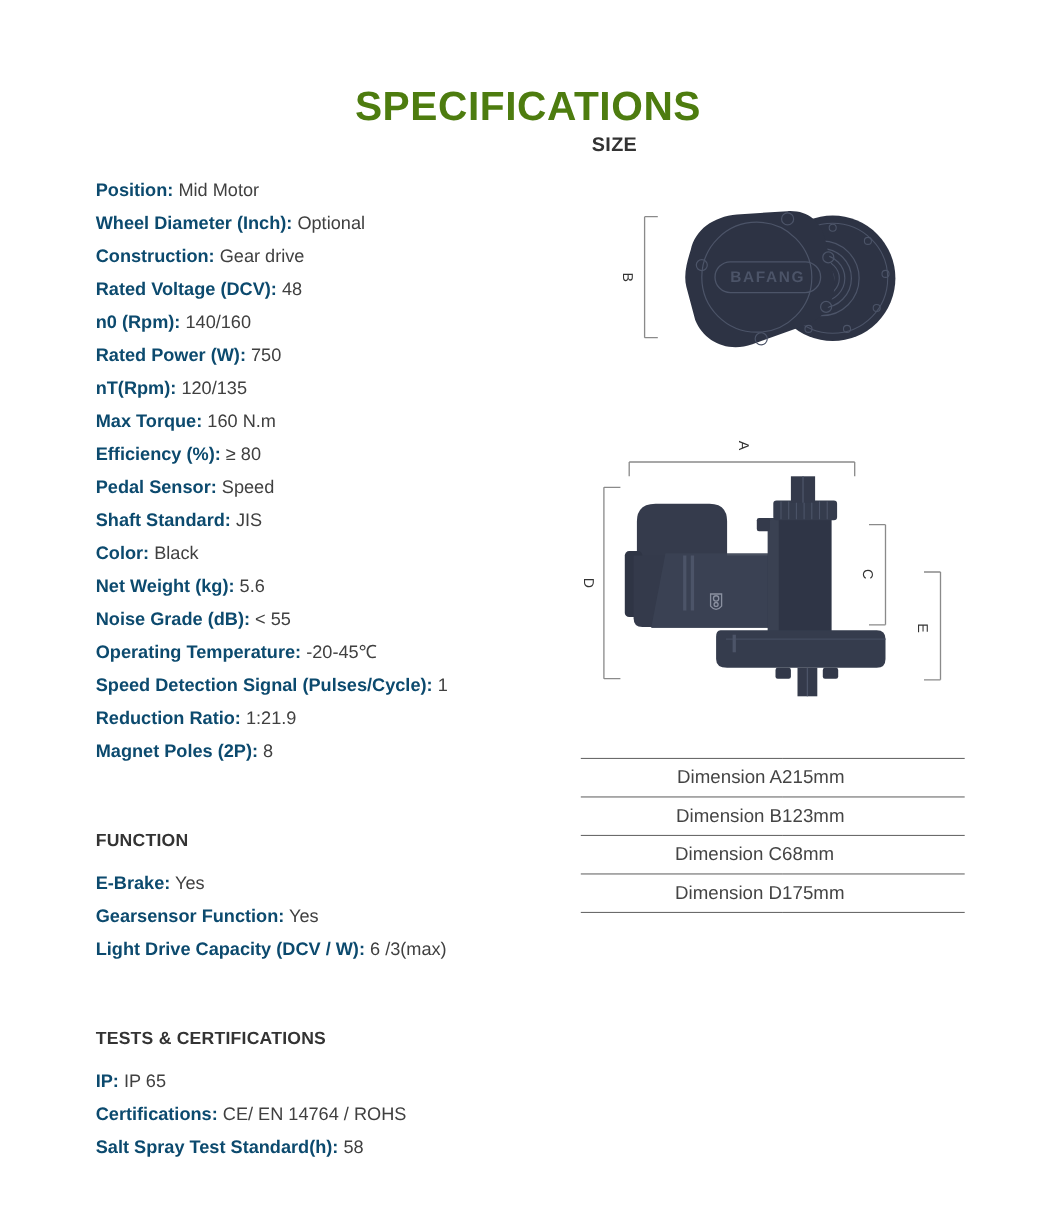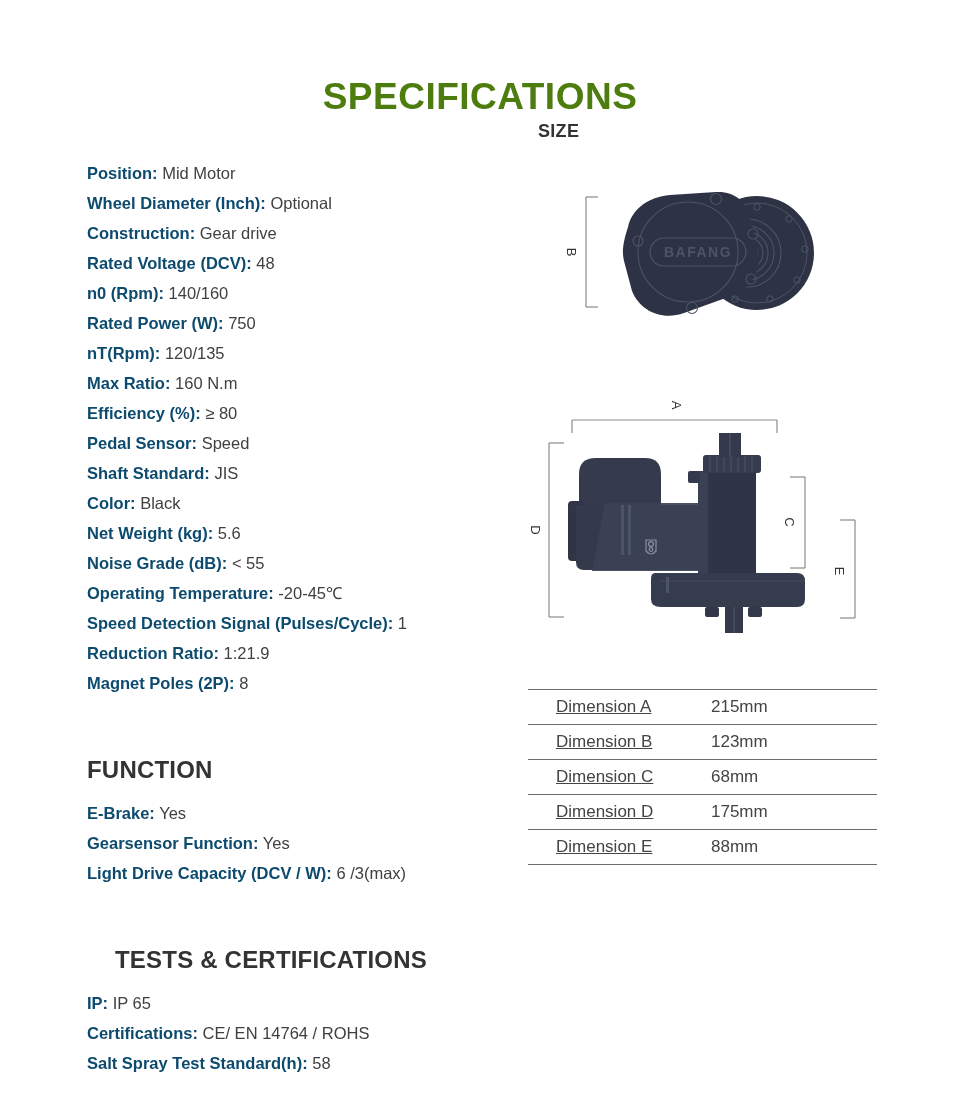--- a/index.html
+++ b/index.html
@@ -44,29 +44,29 @@
     white-space: nowrap;
   }
   .spec-label {
     font-weight: bold;
     color: #0c4a6e;
   }
   .spec-value {
     color: #404040;
   }
   .section-heading {
-    font-size: 24px;
+    font-size: 16px;
     font-weight: bold;
     color: #333333;
     letter-spacing: 0.2px;
   }
   .block-function { margin-top: 58px; }
   .block-function .section-heading { margin-bottom: 14px; }
   .block-tests { margin-top: 58px; }
-  .block-tests .section-heading { margin-bottom: 14px; margin-left: 28px; }
+  .block-tests .section-heading { margin-bottom: 14px; }
 
   
   .right-col {
     position: absolute;
     left: 520px;
     top: 0;
     width: 440px;
     height: 806px;
   }
   .size-heading {
@@ -108,23 +108,22 @@
     border-bottom: 1px solid #6b6b6b;
     font-size: 17px;
     color: #444444;
     padding: 0;
     vertical-align: middle;
   }
   .dim-table tr + tr td { border-top: none; }
   .dim-cell-name {
     width: 155px;
     padding-left: 28px !important;
-    text-align: left;
+    text-align: right;
     white-space: nowrap;
-    text-decoration: underline;
   }
   .dim-cell-value {
     text-align: left;
     white-space: nowrap;
   }
 
   svg { display: block; }
 </style>
 </head>
 <body>
@@ -134,21 +133,21 @@
 <div class="left-col">
 
   <div id="specs-list">
       <div class="spec-line"><span class="spec-label">Position:</span> <span class="spec-value">Mid Motor</span></div>
       <div class="spec-line"><span class="spec-label">Wheel Diameter (Inch):</span> <span class="spec-value">Optional</span></div>
       <div class="spec-line"><span class="spec-label">Construction:</span> <span class="spec-value">Gear drive</span></div>
       <div class="spec-line"><span class="spec-label">Rated Voltage (DCV):</span> <span class="spec-value">48</span></div>
       <div class="spec-line"><span class="spec-label">n0 (Rpm):</span> <span class="spec-value">140/160</span></div>
       <div class="spec-line"><span class="spec-label">Rated Power (W):</span> <span class="spec-value">750</span></div>
       <div class="spec-line"><span class="spec-label">nT(Rpm):</span> <span class="spec-value">120/135</span></div>
-      <div class="spec-line"><span class="spec-label">Max Ratio:</span> <span class="spec-value">160 N.m</span></div>
+      <div class="spec-line"><span class="spec-label">Max Torque:</span> <span class="spec-value">160 N.m</span></div>
       <div class="spec-line"><span class="spec-label">Efficiency (%):</span> <span class="spec-value">≥ 80</span></div>
       <div class="spec-line"><span class="spec-label">Pedal Sensor:</span> <span class="spec-value">Speed</span></div>
       <div class="spec-line"><span class="spec-label">Shaft Standard:</span> <span class="spec-value">JIS</span></div>
       <div class="spec-line"><span class="spec-label">Color:</span> <span class="spec-value">Black</span></div>
       <div class="spec-line"><span class="spec-label">Net Weight (kg):</span> <span class="spec-value">5.6</span></div>
       <div class="spec-line"><span class="spec-label">Noise Grade (dB):</span> <span class="spec-value">&lt; 55</span></div>
       <div class="spec-line"><span class="spec-label">Operating Temperature:</span> <span class="spec-value">-20-45℃</span></div>
       <div class="spec-line"><span class="spec-label">Speed Detection Signal (Pulses/Cycle):</span> <span class="spec-value">1</span></div>
       <div class="spec-line"><span class="spec-label">Reduction Ratio:</span> <span class="spec-value">1:21.9</span></div>
       <div class="spec-line"><span class="spec-label">Magnet Poles (2P):</span> <span class="spec-value">8</span></div>
@@ -333,20 +332,16 @@
           <td class="dim-cell-value">123mm</td>
         </tr>
         <tr>
           <td class="dim-cell-name">Dimension C</td>
           <td class="dim-cell-value">68mm</td>
         </tr>
         <tr>
           <td class="dim-cell-name">Dimension D</td>
           <td class="dim-cell-value">175mm</td>
         </tr>
-        <tr>
-          <td class="dim-cell-name">Dimension E</td>
-          <td class="dim-cell-value">88mm</td>
-        </tr>
       </tbody>
   </table>
 
 </div>
 
 </body></html>

